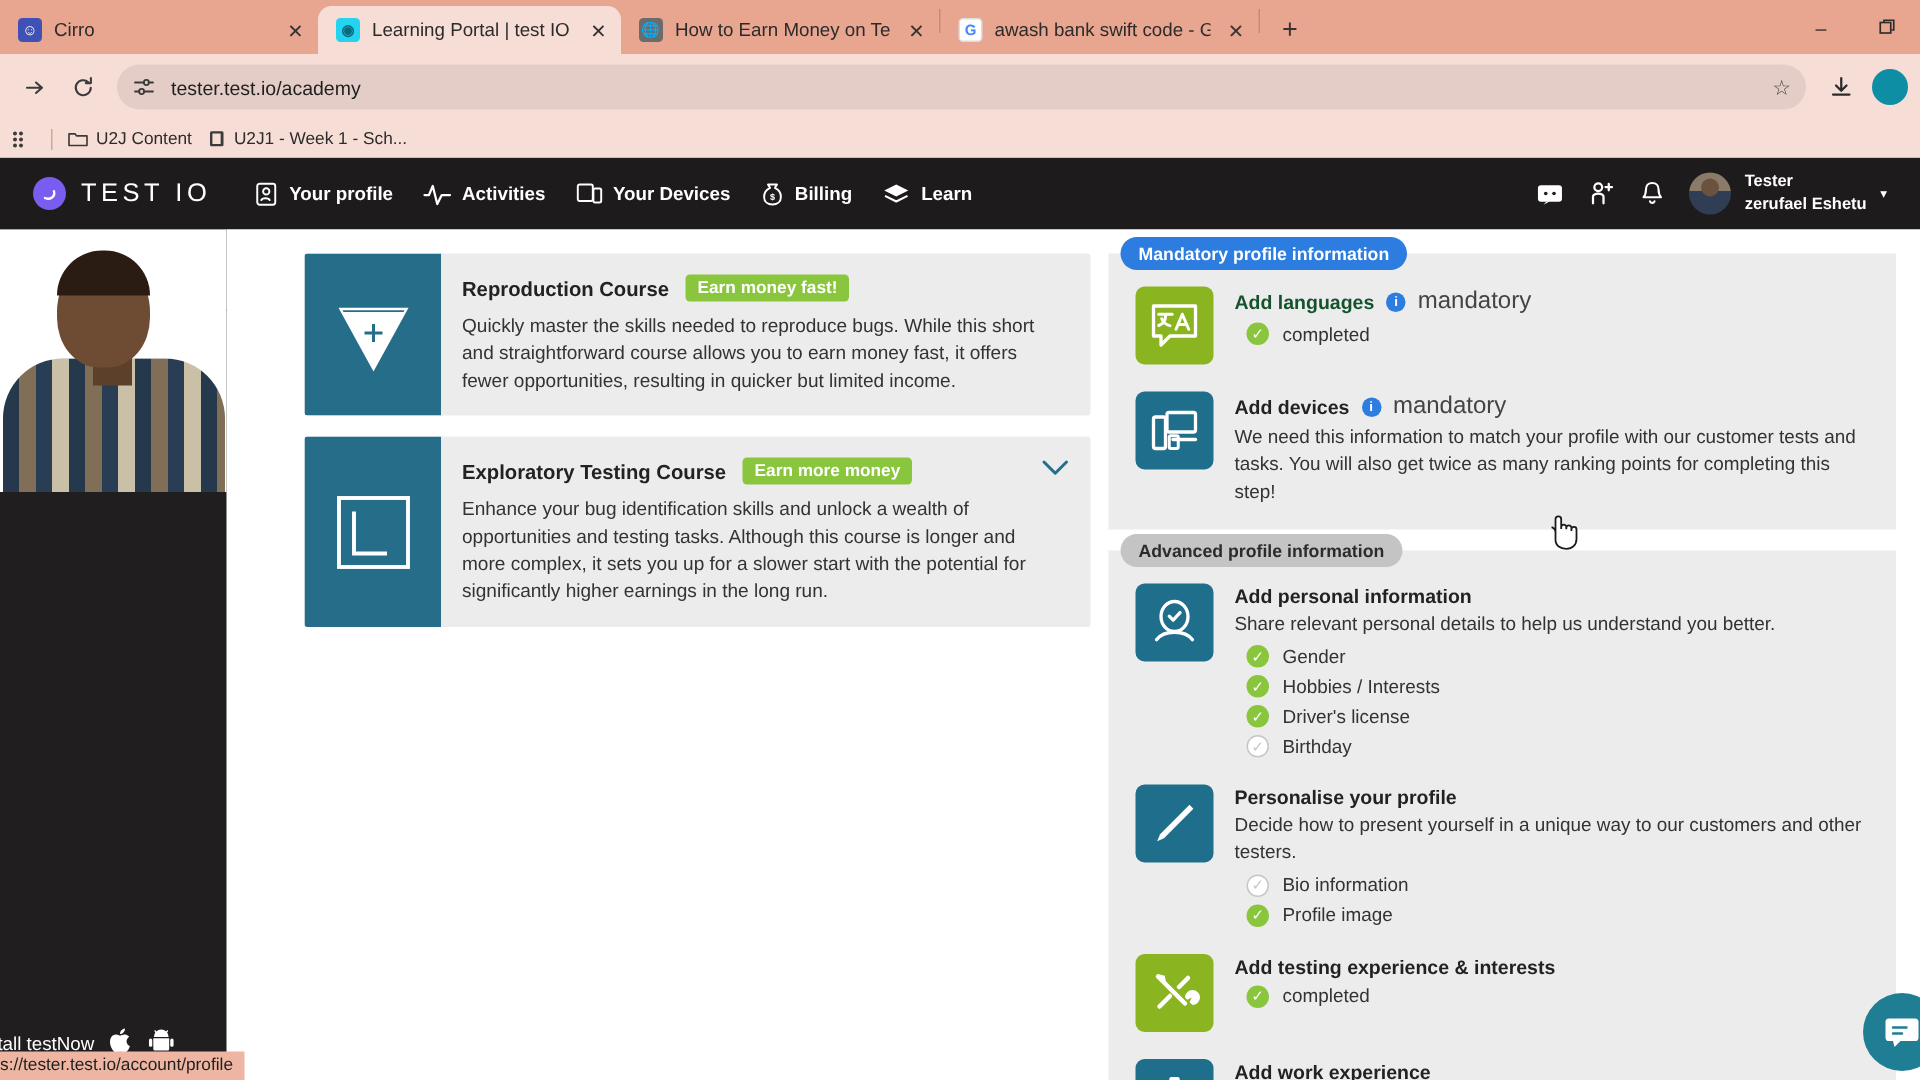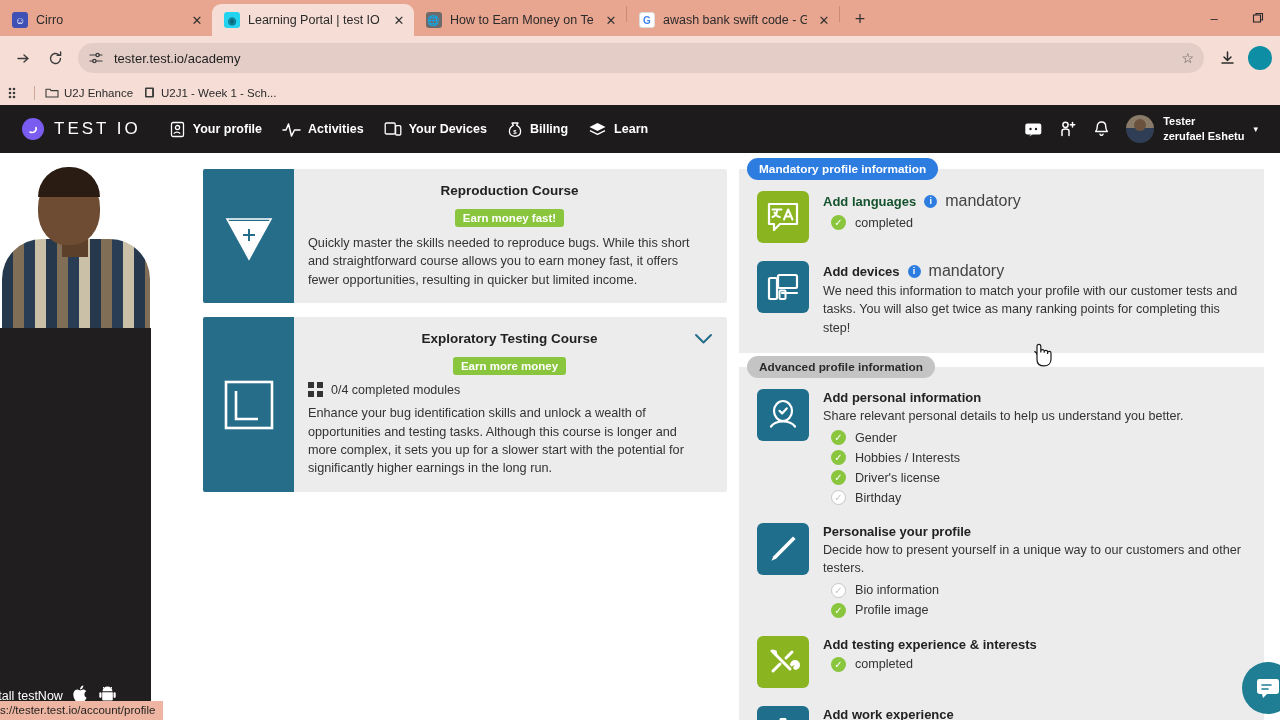--- a/index.html
+++ b/index.html
@@ -194,21 +194,21 @@
 
   .course {
     display: flex; background: #ececec;
     margin-bottom: 14px; border-radius: 2px; overflow: hidden;
   }
   .course-thumb {
     width: 91px; flex: 0 0 91px; background: #266d8a;
     display: flex; align-items: center; justify-content: center;
   }
   .course-body { padding: 14px 16px 14px 14px; flex: 1 1 auto; position: relative; }
-  .course-head { display: flex; align-items: center; gap: 11px; flex-direction: column; }
+  .course-head { display: flex; align-items: center; gap: 11px; }
   .course-title { font-size: 13.5px; font-weight: bold; color: #222; }
   .pill {
     background: #8ac53e; color: #fff; font-size: 11.5px;
     font-weight: bold; padding: 3px 8px; border-radius: 3px;
   }
   .modules {
     display: flex; align-items: center; gap: 8px;
     margin-top: 7px; font-size: 12.5px; color: #333;
   }
   .course-desc {
@@ -367,21 +367,21 @@
             <circle cx="6" cy="6" r="1.3"></circle>
             <circle cx="6" cy="10" r="1.3"></circle>
           </g>
       </svg>
     </div>
     <div class="bm-sep"></div>
     <div class="bm">
       <svg width="14" height="13" viewBox="0 0 14 13">
         <path d="M1 3.2h4l1.1 1.4H13V11H1z" fill="none" stroke="#3b3b3b" stroke-width="1.1" stroke-linejoin="round"></path>
       </svg>
-      <span>U2J Enhance</span>
+      <span>U2J Content</span>
     </div>
     <div class="bm">
       <svg width="13" height="13" viewBox="0 0 13 13">
         <rect x="2" y="1.5" width="9" height="10" rx="1" fill="#3b3b3b"></rect>
         <rect x="3.6" y="3" width="5.5" height="7" fill="#f6ded6"></rect>
       </svg>
       <span>U2J1 - Week 1 - Sch...</span>
     </div>
   </div>
 
@@ -544,31 +544,20 @@
                 <svg width="56" height="56" viewBox="0 0 56 56">
                   <rect x="5" y="5" width="46" height="46" fill="none" stroke="#fff" stroke-width="2.6"></rect>
                   <path d="M15 14v28h22" fill="none" stroke="#fff" stroke-width="2.6"></path>
                 </svg>
               </div>
               <div class="course-body">
                 <div class="course-head">
                   <span class="course-title">Exploratory Testing Course</span>
                   <span class="pill">Earn more money</span>
                 </div>
-                <div class="modules">
-                  <svg width="15" height="15" viewBox="0 0 15 15">
-                    <g fill="#333">
-                        <rect x="0" y="0" width="6" height="6"></rect>
-                        <rect x="9" y="0" width="6" height="6"></rect>
-                        <rect x="0" y="9" width="6" height="6"></rect>
-                        <rect x="9" y="9" width="6" height="6"></rect>
-                      </g>
-                  </svg>
-                  <span>0/4 completed modules</span>
-                </div>
                 <div class="course-desc">Enhance your bug identification skills and unlock a wealth of opportunities and testing tasks. Although this course is longer and more complex, it sets you up for a slower start with the potential for significantly higher earnings in the long run.</div>
                 <span class="chevron">
                   <svg width="19" height="12" viewBox="0 0 19 12">
                     <path d="M2 2l7.5 7.5L17 2" fill="none" stroke="#266d8a" stroke-width="2" stroke-linecap="round" stroke-linejoin="round"></path>
                   </svg>
                 </span>
               </div>
             </div>
 
           </div>

